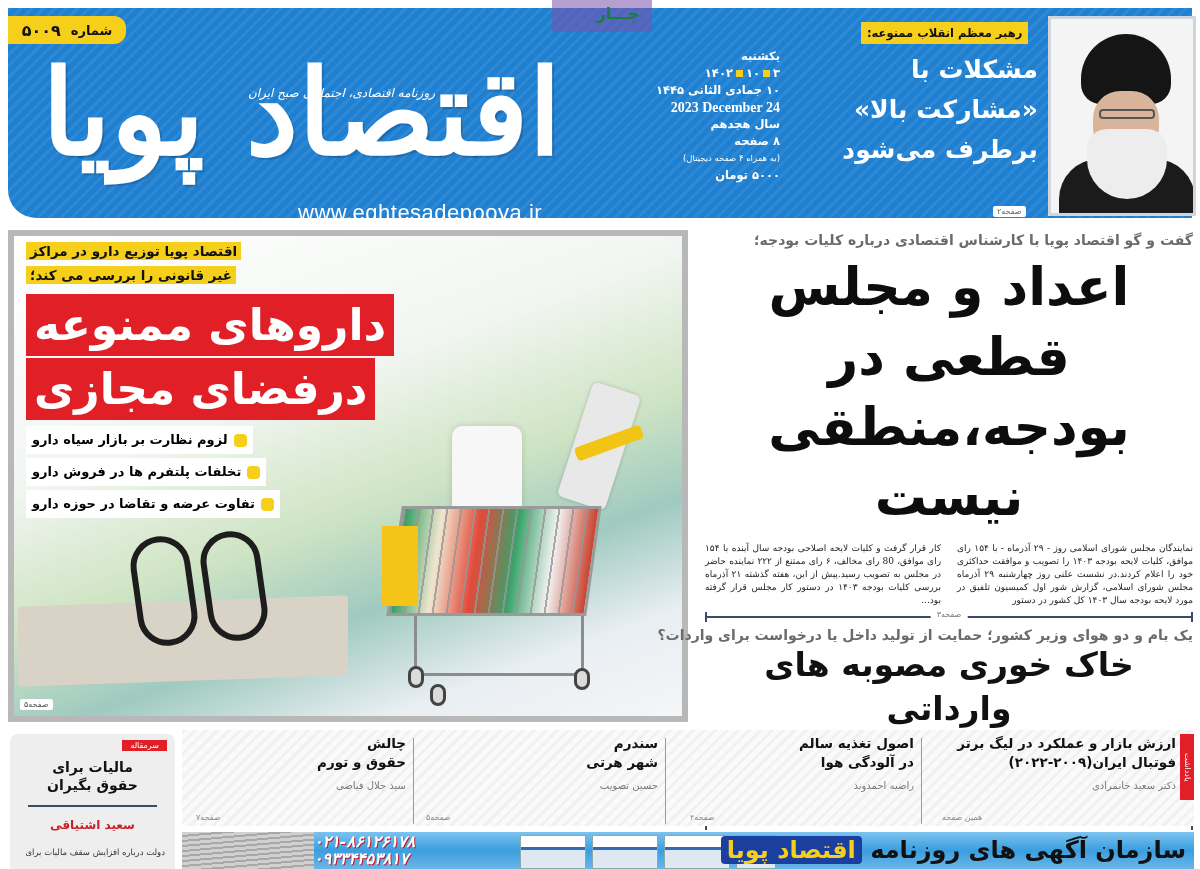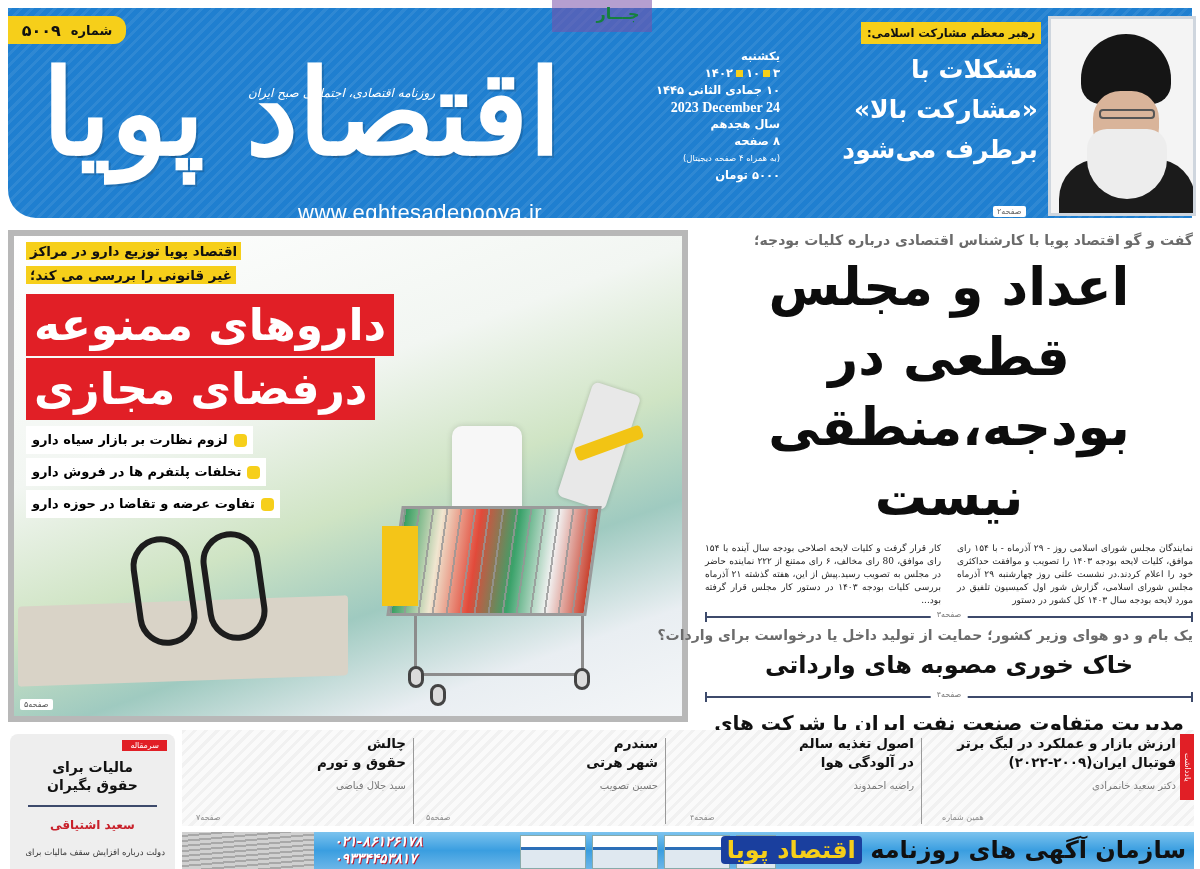--- a/index.html
+++ b/index.html
@@ -111,21 +111,21 @@
   .right-col { position: absolute; left: 705px; top: 228px; width: 488px; direction: rtl; }
   .kicker-gray { color: #6b6b6b; font-size: 14px; font-weight: bold; text-align: right; white-space: nowrap; }
   .main-headline { color: #0d0d0d; font-size: 52px; font-weight: bold; line-height: 70px; text-align: center; letter-spacing: -1px; }
   .body-cols { display: flex; gap: 16px; margin-top: 10px; }
   .body-cols p { flex: 1; font-size: 9px; line-height: 13px; color: #222; text-align: justify; font-family: "DejaVu Serif", serif; }
   .sep { position: relative; height: 12px; margin: 4px 0; }
   .sep .line { position: absolute; left: 0; right: 0; top: 5px; height: 2px; background: #3d4a6b; }
   .sep .cap-l, .sep .cap-r { position: absolute; top: 1px; width: 2px; height: 10px; background: #3d4a6b; }
   .sep .cap-l { left: 0; } .sep .cap-r { right: 0; }
   .sep .lbl { position: absolute; left: 50%; transform: translateX(-50%); top: -1px; background: #ffffff; padding: 0 6px; font-size: 8px; color: #7a7a7a; }
-  .headline-2 { color: #111; font-size: 24px; font-weight: bold; text-align: center; line-height: 44px; }
+  .headline-2 { color: #111; font-size: 33px; font-weight: bold; text-align: center; line-height: 44px; }
   .headline-3 { color: #111; font-size: 20px; font-weight: bold; text-align: center; line-height: 32px; }
 
   
   .bottom-strip {
     position: absolute; left: 182px; top: 730px; width: 1012px; height: 96px;
     background-image: repeating-linear-gradient(135deg, #f1f1f1 0 3px, #fafafa 3px 8px);
   }
   .column-item { position: absolute; top: 4px; height: 90px; direction: rtl; text-align: right; }
   .column-item .title { font-size: 13.5px; font-weight: bold; color: #111; line-height: 19px; }
   .column-item .author { font-size: 10px; color: #777; margin-top: 8px; }
@@ -145,21 +145,21 @@
   .editorial .rule { position: absolute; top: 71px; left: 18px; right: 18px; height: 2px; background: #3d4a6b; }
   .editorial .author { position: absolute; top: 84px; left: 0; right: 0; color: #c8202a; font-size: 12px; font-weight: bold; }
   .editorial .text { position: absolute; top: 112px; left: 10px; right: 10px; font-size: 8.5px; color: #333; line-height: 12px; text-align: justify; font-family: "DejaVu Serif", serif; }
 
   
   .ad-banner {
     position: absolute; left: 182px; top: 832px; width: 1012px; height: 37px;
     background: linear-gradient(180deg, #7cc3ee 0%, #3a9ee0 50%, #6cb6e8 100%); overflow: hidden;
   }
   .ad-paper { position: absolute; left: 0; top: 0; width: 132px; height: 37px; background: repeating-linear-gradient(175deg, #d0d0d0 0 3px, #a8a8a8 3px 5px); }
-  .ad-phones { position: absolute; left: 152px; top: 1px; color: #ffffff; font-weight: bold; font-style: italic; font-size: 14px; line-height: 17px; text-shadow: 1px 1px 0 #c0182a; direction: ltr; }
+  .ad-phones { position: absolute; left: 132px; top: 1px; color: #ffffff; font-weight: bold; font-style: italic; font-size: 16px; line-height: 17px; text-shadow: 1px 1px 0 #c0182a; direction: ltr; }
   .ad-thumb { position: absolute; top: 3px; width: 66px; height: 34px; background: linear-gradient(180deg, #ffffff 0 35%, #2c6fb8 35% 45%, #dfe8f0 45% 100%); border: 1px solid #8aa; }
   .ad-title { position: absolute; right: 8px; top: 2px; direction: rtl; font-size: 24px; font-weight: bold; color: #111; white-space: nowrap; line-height: 32px; }
   .ad-title .brand { background: #1a3f9e; color: #f6cf1a; padding: 0 6px; border-radius: 4px; }
 </style>
 </head>
 <body>
 
 <div class="masthead">
   <div class="issue-badge">
     <span class="lbl">شماره</span>
@@ -176,21 +176,21 @@
       <span>۳</span><span class="sq"></span><span>۱۰</span><span class="sq"></span><span>۱۴۰۲</span>
     </div>
     <div>۱۰ جمادی الثانی ۱۴۴۵</div>
     <div class="en">2023  December  24</div>
     <div>سال هجدهم</div>
     <div>۸ صفحه</div>
     <div class="small">(به همراه ۴ صفحه دیجیتال)</div>
     <div>۵۰۰۰ تومان</div>
   </div>
 
-  <div class="leader-kicker">رهبر معظم مشارکت اسلامی:</div>
+  <div class="leader-kicker">رهبر معظم انقلاب ممنوعه:</div>
   <div class="leader-headline">
     <div>مشکلات با</div>
     <div>«مشارکت بالا»</div>
     <div>برطرف می‌شود</div>
   </div>
   <div class="leader-page">صفحه۲</div>
   <div class="leader-photo">
     <div class="robe"></div>
       <div class="turban"></div>
       <div class="face"></div>
@@ -272,21 +272,21 @@
   <div class="text">دولت درباره افزایش سقف مالیات برای</div>
 </div>
 
 <div class="bottom-strip">
   <div class="column-item" style="left:756px; width:238px;">
     <div class="title">
       <div>ارزش بازار و عملکرد در لیگ برتر</div>
       <div>فوتبال ایران(۲۰۰۹-۲۰۲۲)</div>
     </div>
     <div class="author">دکتر سعید خانمرادی</div>
-    <div class="page" style="left:4px;">همین شماره</div>
+    <div class="page" style="left:4px;">همین صفحه</div>
   </div>
 
   <div class="column-item" style="left:500px; width:232px;">
     <div class="vbar"></div>
     <div class="title">
       <div>اصول تغذیه سالم</div>
       <div>در آلودگی هوا</div>
     </div>
     <div class="author">راضیه احمدوند</div>
     <div class="page" style="left:8px;">صفحه۴</div>

